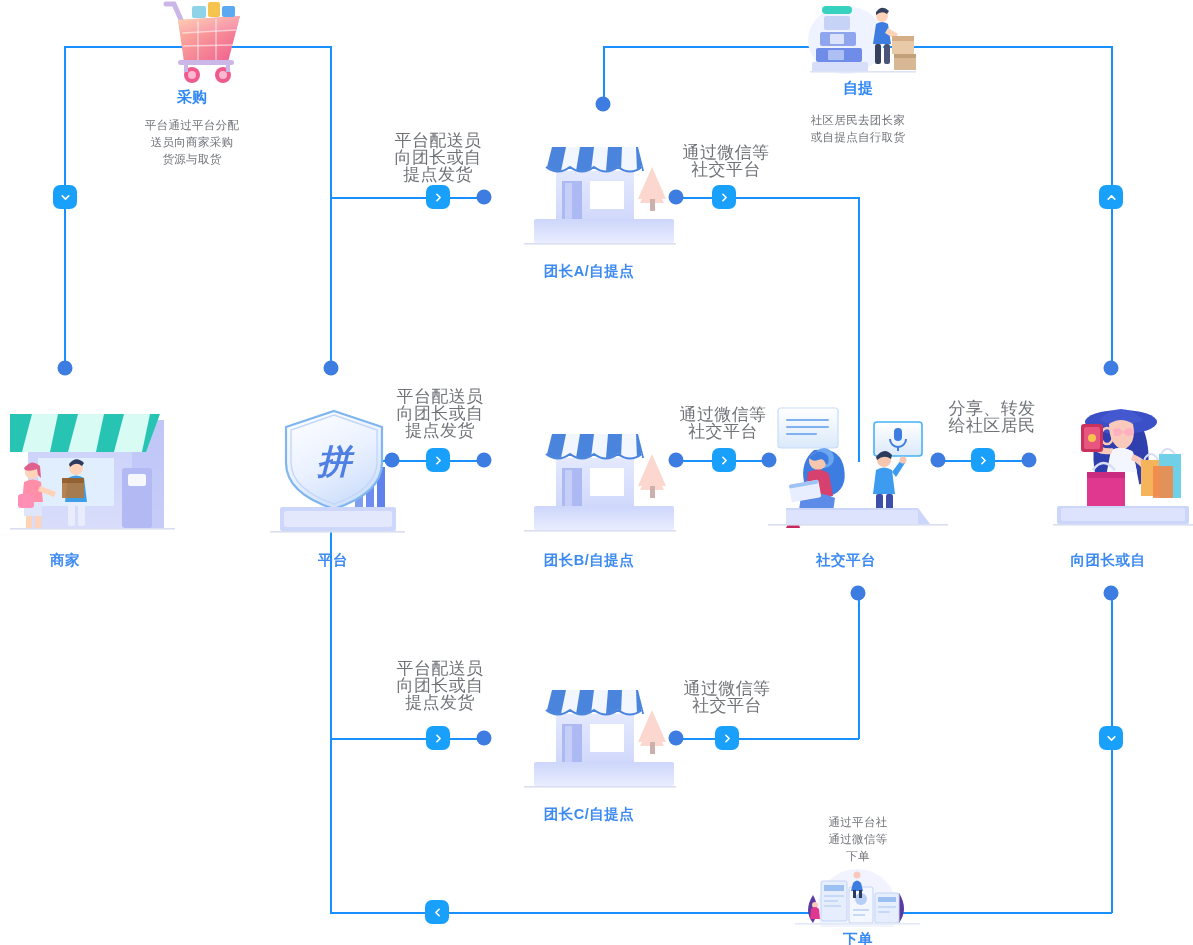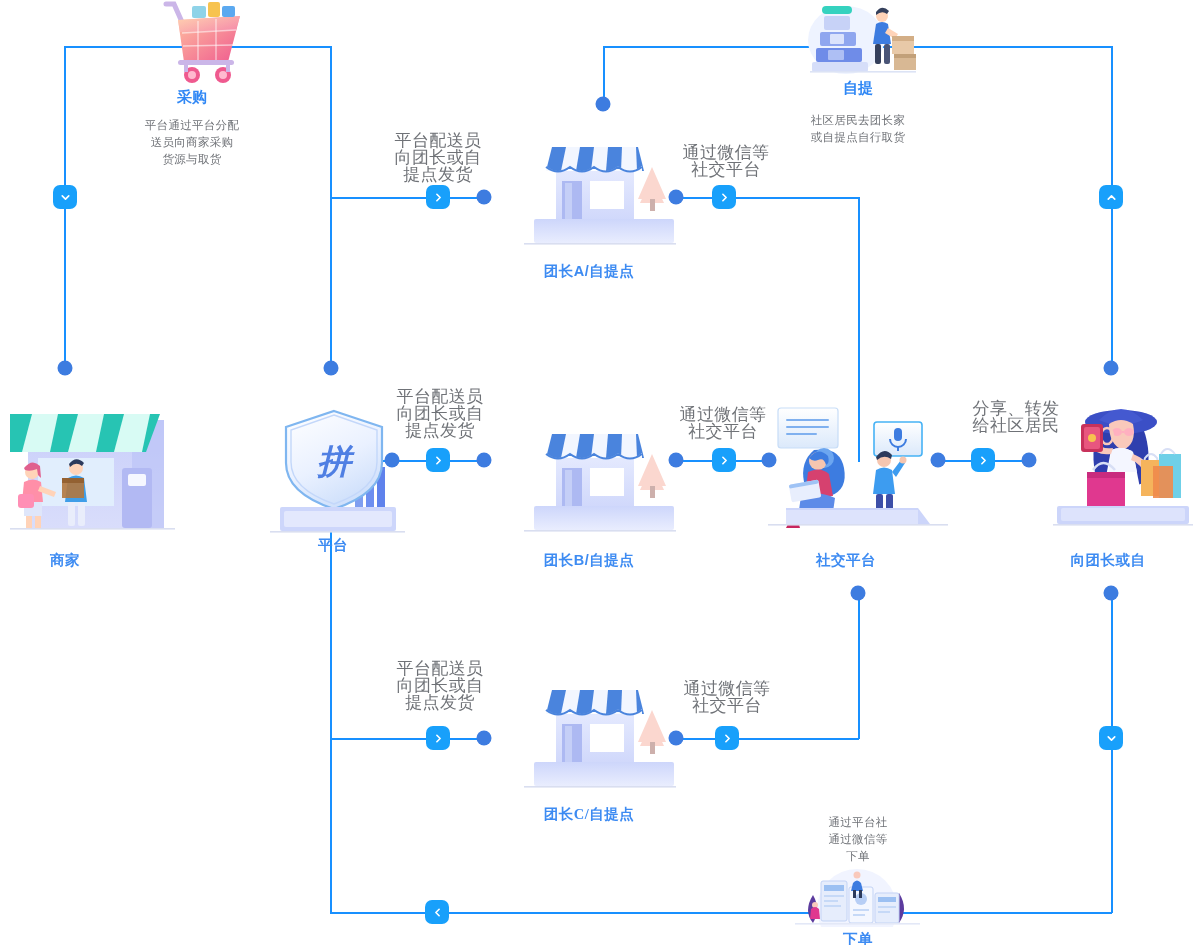--- a/index.html
+++ b/index.html
@@ -322,21 +322,21 @@
       <path d="M64 6 L112 22 L112 58 Q112 88 64 104 Q16 88 16 58 L16 22 Z" fill="url(#shg)" stroke="#7fb6f0" stroke-width="2.2"></path>
       <path d="M64 10 L107 25 L107 57 Q107 84 64 99 Q21 84 21 57 L21 25 Z" fill="none" stroke="#c3d7fa" stroke-width="1.4"></path>
 
       <text x="64" y="68" text-anchor="middle" font-family="'Liberation Sans',sans-serif" font-size="34" font-weight="bold" fill="#4f7fe3" font-style="italic">拼</text>
 
       <rect x="10" y="102" width="116" height="24" rx="2" fill="#cdd6fb"></rect>
       <rect x="14" y="106" width="108" height="16" rx="2" fill="#e3e8fd"></rect>
       <rect x="0" y="126" width="135" height="1.6" fill="#d9def0"></rect>
     </svg>
   </div>
-  <div class="node-label" style="left:333px; top:536px;">平台</div>
+  <div class="node-label" style="left:333px; top:551px;">平台</div>
 
   <div class="ill" style="left:524px; top:133px; width:152px; height:115px;">
     <svg width="152" height="115" viewBox="0 0 152 115">
       <defs>
         <linearGradient id="shopBody" x1="0" y1="0" x2="0" y2="1">
           <stop offset="0%" stop-color="#e4e9fe"></stop>
             <stop offset="100%" stop-color="#cfd7fb"></stop>
         </linearGradient>
         <linearGradient id="shopPed" x1="0" y1="0" x2="0" y2="1">
           <stop offset="0%" stop-color="#cdd6fb"></stop>
@@ -407,21 +407,21 @@
       <rect x="38" y="48" width="20" height="42" fill="#adb9f2"></rect>
       <rect x="41" y="50" width="7" height="38" fill="#c5cff7"></rect>
       <rect x="66" y="48" width="34" height="28" fill="#ffffff"></rect>
       <path d="M128 34 L142 66 L114 66 Z" fill="#fbd7cf"></path>
       <path d="M128 44 L140 70 L116 70 Z" fill="#fbd7cf"></path>
       <rect x="126" y="66" width="5" height="12" fill="#cdb0ac"></rect>
       <rect x="10" y="86" width="140" height="24" rx="2" fill="url(#shopPed)"></rect>
       <rect x="0" y="110" width="152" height="1.6" fill="#d9def0"></rect>
     </svg>
   </div>
-  <div class="node-label" style="left:589px; top:805px;font-family:Liberation Serif, serif;">团长C/自提点</div>
+  <div class="node-label" style="left:589px; top:805px;">团长C/自提点</div>
 
   <div class="ill" style="left:768px; top:398px; width:180px; height:136px;">
     <svg width="180" height="136" viewBox="0 0 180 136">
       <defs>
         <linearGradient id="cardg" x1="0" y1="0" x2="0" y2="1">
           <stop offset="0%" stop-color="#ffffff"></stop>
             <stop offset="100%" stop-color="#dbe9fb"></stop>
         </linearGradient>
       </defs>
 
@@ -560,16 +560,16 @@
 提点发货</div>
   <div class="edge-label" style="left:440px; top:660px;">平台配送员
 向团长或自
 提点发货</div>
   <div class="edge-label" style="left:726px; top:144px;">通过微信等
 社交平台</div>
   <div class="edge-label" style="left:723px; top:406px;">通过微信等
 社交平台</div>
   <div class="edge-label" style="left:727px; top:680px;">通过微信等
 社交平台</div>
-  <div class="edge-label" style="left:1016px; top:400px;">分享、转发
+  <div class="edge-label" style="left:992px; top:400px;">分享、转发
 给社区居民</div>
 
 </div>
 
 </body></html>

